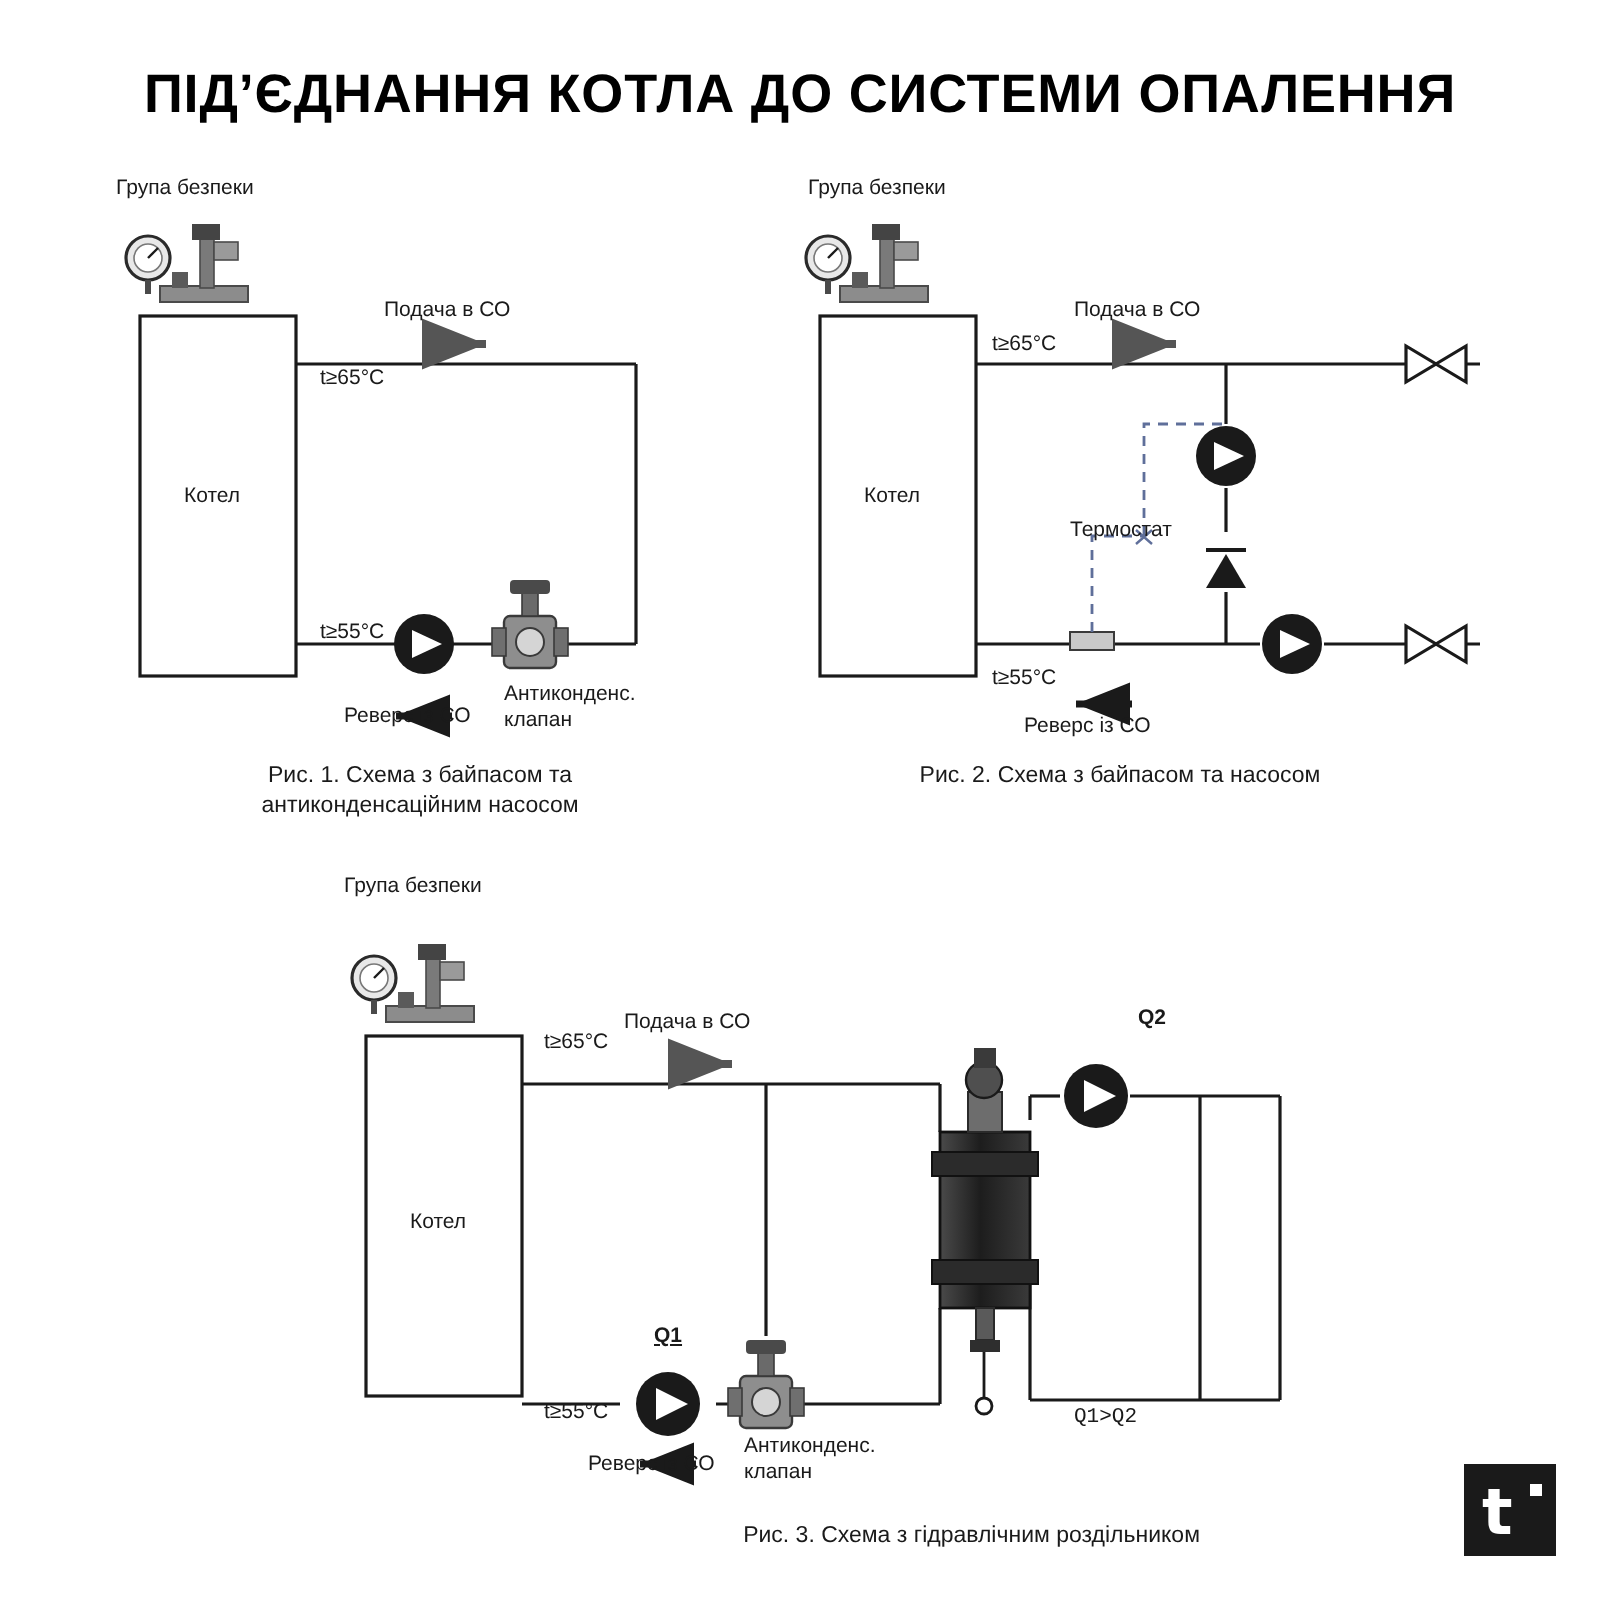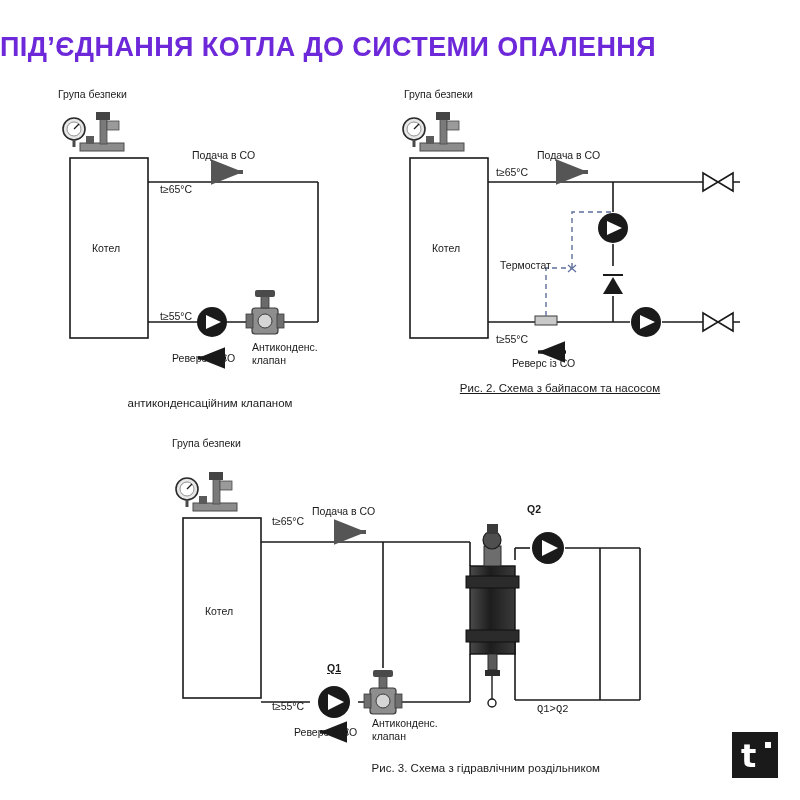--- a/index.html
+++ b/index.html
@@ -17,25 +17,25 @@
   }
   .page {
     position: absolute;
     inset: 0;
   }
   .title {
     position: absolute;
     top: 32px;
     left: 0;
     width: 800px;
-    text-align: left;
+    text-align: center;
     font-size: 27px;
     font-weight: bold;
     letter-spacing: 0.4px;
-    color: #6d28d9;
+    color: #000000;
   }
   svg.diagram {
     position: absolute;
     top: 0;
     left: 0;
     width: 800px;
     height: 800px;
   }
   .cap {
     position: absolute;
@@ -269,39 +269,40 @@
   </svg>
 
   <div class="lbl" style="left:58px; top:88px;">Група безпеки</div>
   <div class="lbl" style="left:92px; top:242px;">Котел</div>
   <div class="lbl" style="left:192px; top:149px;">Подача в СО</div>
   <div class="lbl" style="left:160px; top:183px;">t≥65°C</div>
   <div class="lbl" style="left:160px; top:310px;">t≥55°C</div>
   <div class="lbl" style="left:172px; top:352px;">Реверс із СО</div>
   <div class="lbl c" style="left:252px; top:341px; width:74px;">Антиконденс.</div>
   <div class="lbl c" style="left:252px; top:354px; width:74px;">клапан</div>
-  <div class="cap" style="left:60px; top:396px; width:300px;">антиконденсаційним клапаном</div>
+  <div class="cap" style="left:60px; top:381px; width:300px;">Рис. 1. Схема з байпасом та</div>
+  <div class="cap" style="left:60px; top:396px; width:300px;">антиконденсаційним насосом</div>
 
   <div class="lbl" style="left:404px; top:88px;">Група безпеки</div>
   <div class="lbl" style="left:432px; top:242px;">Котел</div>
   <div class="lbl" style="left:537px; top:149px;">Подача в СО</div>
   <div class="lbl" style="left:496px; top:166px;">t≥65°C</div>
   <div class="lbl" style="left:496px; top:333px;">t≥55°C</div>
   <div class="lbl" style="left:512px; top:357px;">Реверс із СО</div>
-  <div class="lbl" style="left:500px; top:259px;">Термостат</div>
-  <div class="cap" style="left:400px; top:381px; width:320px;text-decoration:underline;">Рис. 2. Схема з байпасом та насосом</div>
+  <div class="lbl" style="left:535px; top:259px;">Термостат</div>
+  <div class="cap" style="left:400px; top:381px; width:320px;">Рис. 2. Схема з байпасом та насосом</div>
 
   <div class="lbl" style="left:172px; top:437px;">Група безпеки</div>
   <div class="lbl" style="left:205px; top:605px;">Котел</div>
   <div class="lbl" style="left:312px; top:505px;">Подача в СО</div>
   <div class="lbl" style="left:272px; top:515px;">t≥65°C</div>
   <div class="lbl" style="left:272px; top:700px;">t≥55°C</div>
   <div class="lbl" style="left:294px; top:726px;">Реверс із СО</div>
   <div class="lbl" style="left:327px; top:662px; font-weight:bold;text-decoration:underline;">Q1</div>
-  <div class="lbl" style="left:527px; top:503px; font-weight:bold;">Q2</div>
+  <div class="lbl" style="left:569px; top:503px; font-weight:bold;">Q2</div>
   <div class="lbl" style="left:537px; top:703px;font-family:Liberation Mono, monospace;">Q1&gt;Q2</div>
   <div class="lbl c" style="left:372px; top:717px; width:74px;">Антиконденс.</div>
   <div class="lbl c" style="left:372px; top:730px; width:74px;">клапан</div>
   <div class="cap" style="left:200px; top:761px; width:400px;text-align:right;">Рис. 3. Схема з гідравлічним роздільником</div>
 
   <div class="logo">
     <span class="t">t</span>
     <span class="sq"></span>
   </div>
 </div>

